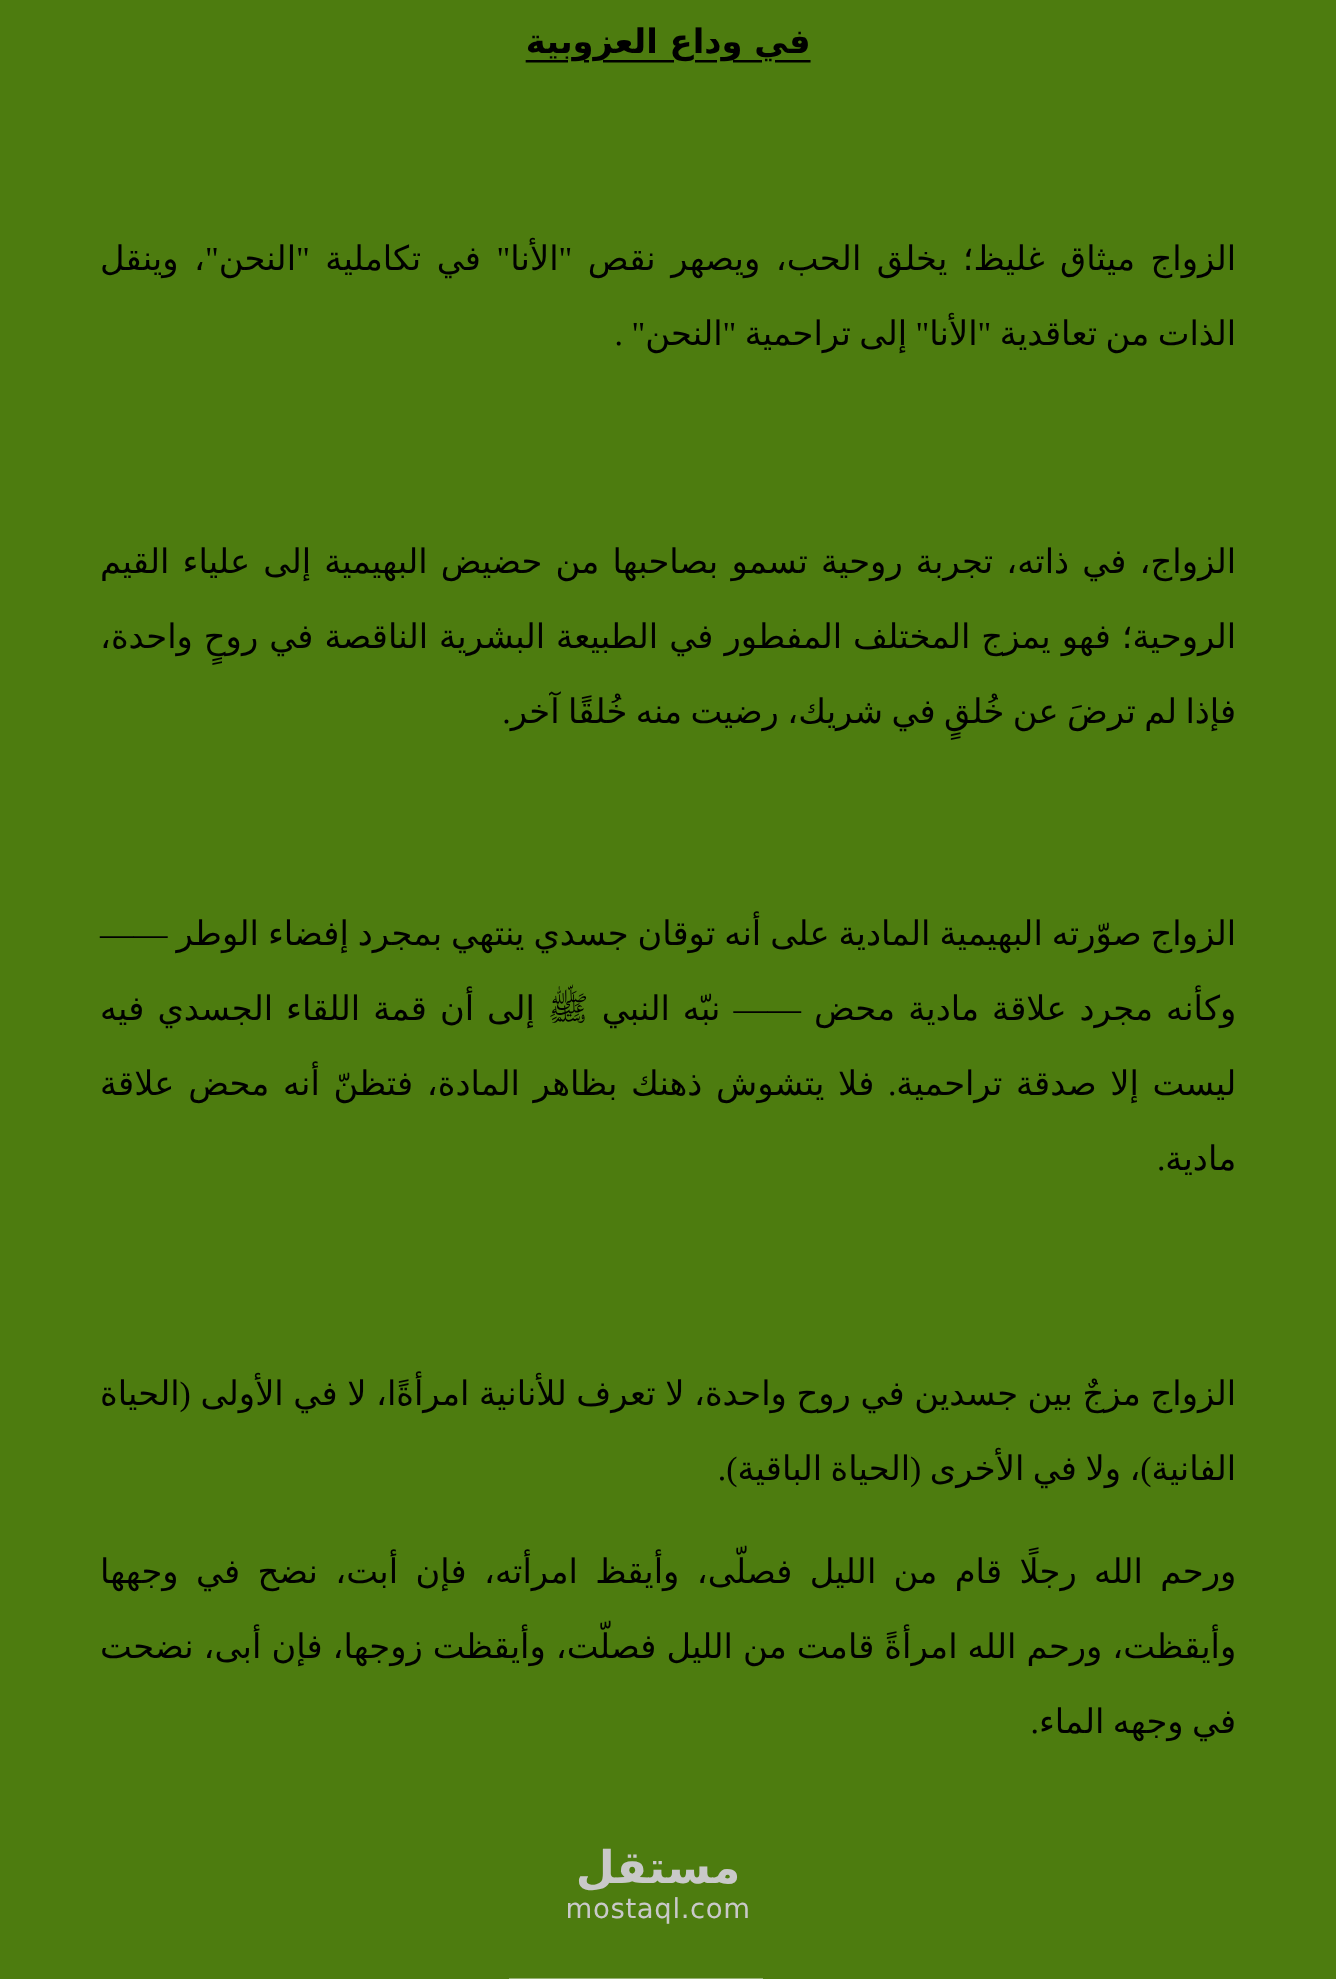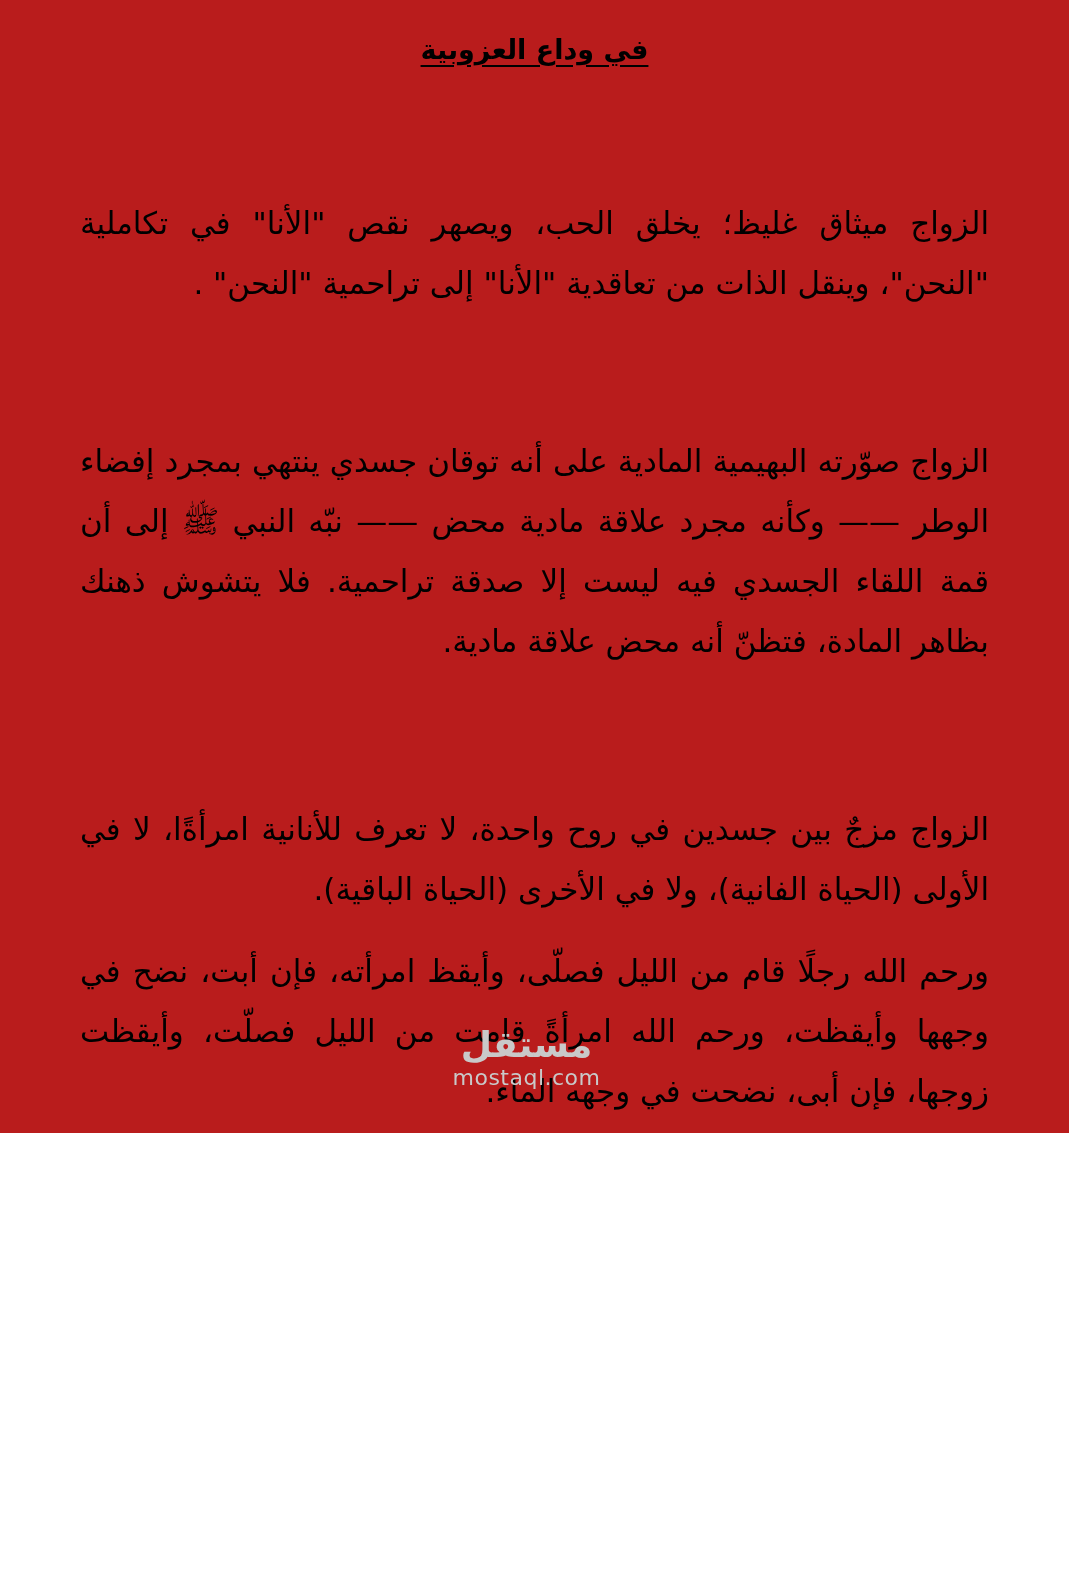--- a/index.html
+++ b/index.html
@@ -7,42 +7,43 @@
     width: 1069px;
     background: #ffffff;
   }
   body {
     font-family: "DejaVu Sans", sans-serif;
     color: #000000;
   }
   .page {
     position: relative;
     width: 1069px;
-    height: 1133px;
-    background: #b91c1c;
-    padding: 30px 80px 0 80px;
+    height: 1583px;
+    background: #4d7c0f;
+    padding: 14px 80px 0 80px;
     overflow: hidden;
   }
   .doc-title {
     direction: rtl;
     text-align: center;
     font-size: 27px;
     font-weight: bold;
     text-decoration: underline;
     text-underline-offset: 6px;
     margin-top: 4px;
   }
   .para {
     direction: rtl;
     unicode-bidi: embed;
     text-align: justify;
     text-align-last: right;
-    font-size: 31px;
+    font-size: 27px;
     line-height: 60px;
     color: #000000;
+    font-family: Liberation Serif, serif;
   }
   .para-1 { margin-top: 128px; }
   .para-2 { margin-top: 122px; }
   .para-3 { margin-top: 118px; }
   .para-4 { margin-top: 128px; }
   .para-5 { margin-top: 22px; }
   .watermark {
     position: absolute;
     left: 0;
     right: 16px;
@@ -65,20 +66,21 @@
 </style>
 </head>
 <body>
 
 <div class="page">
 
   <h1 class="doc-title">في وداع العزوبية</h1>
 
   <p class="para para-1">الزواج ميثاق غليظ؛ يخلق الحب، ويصهر نقص "الأنا" في تكاملية "النحن"، وينقل الذات من تعاقدية "الأنا" إلى تراحمية "النحن" .</p>
 
+  <p class="para para-2">الزواج، في ذاته، تجربة روحية تسمو بصاحبها من حضيض البهيمية إلى علياء القيم الروحية؛ فهو يمزج المختلف المفطور في الطبيعة البشرية الناقصة في روحٍ واحدة، فإذا لم ترضَ عن خُلقٍ في شريك، رضيت منه خُلقًا آخر.</p>
 
   <p class="para para-3">الزواج صوّرته البهيمية المادية على أنه توقان جسدي ينتهي بمجرد إفضاء الوطر —— وكأنه مجرد علاقة مادية محض —— نبّه النبي ﷺ إلى أن قمة اللقاء الجسدي فيه ليست إلا صدقة تراحمية. فلا يتشوش ذهنك بظاهر المادة، فتظنّ أنه محض علاقة مادية.</p>
 
   <p class="para para-4">الزواج مزجٌ بين جسدين في روح واحدة، لا تعرف للأنانية امرأةًا، لا في الأولى (الحياة الفانية)، ولا في الأخرى (الحياة الباقية).</p>
 
   <p class="para para-5">ورحم الله رجلًا قام من الليل فصلّى، وأيقظ امرأته، فإن أبت، نضح في وجهها وأيقظت، ورحم الله امرأةً قامت من الليل فصلّت، وأيقظت زوجها، فإن أبى، نضحت في وجهه الماء.</p>
 
   <div class="watermark">
     <div class="watermark-logo">مستقل</div>
     <div class="watermark-site">mostaql.com</div>

